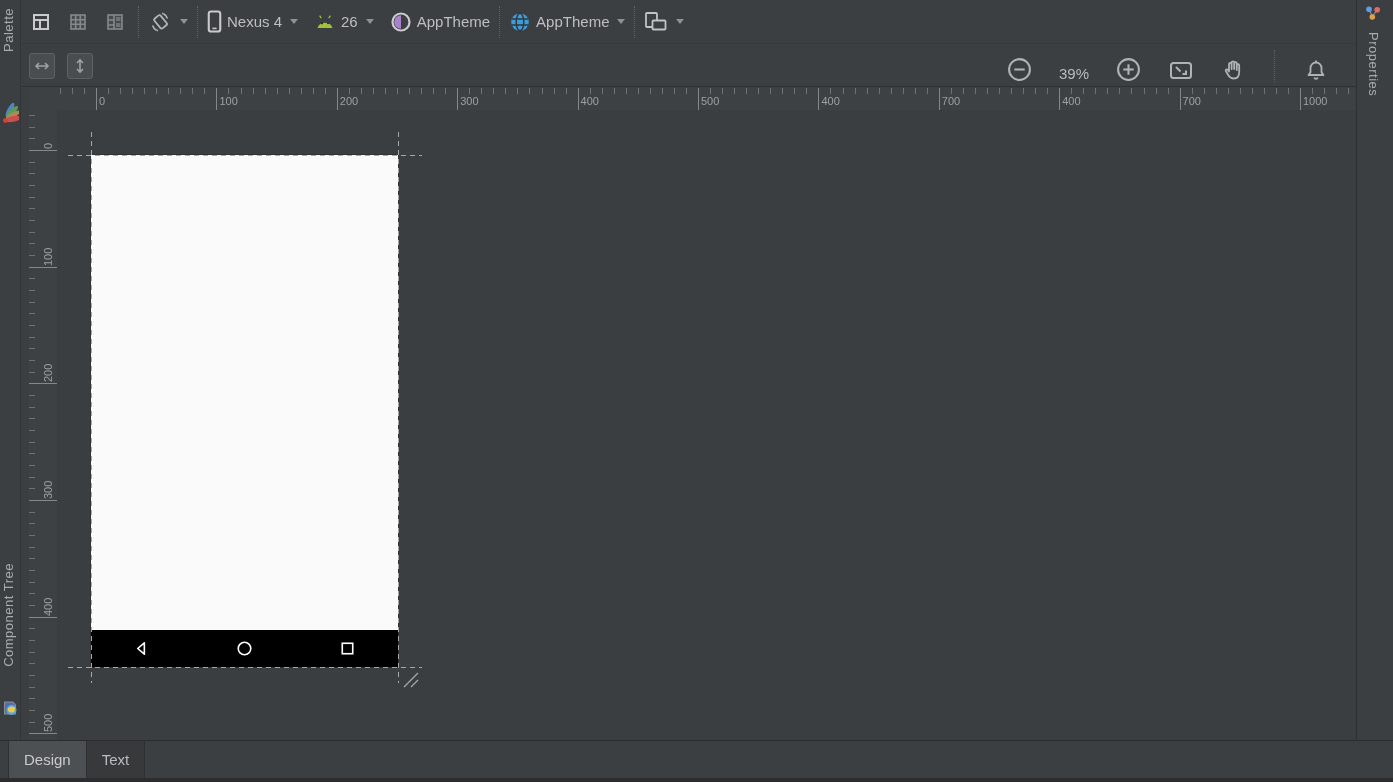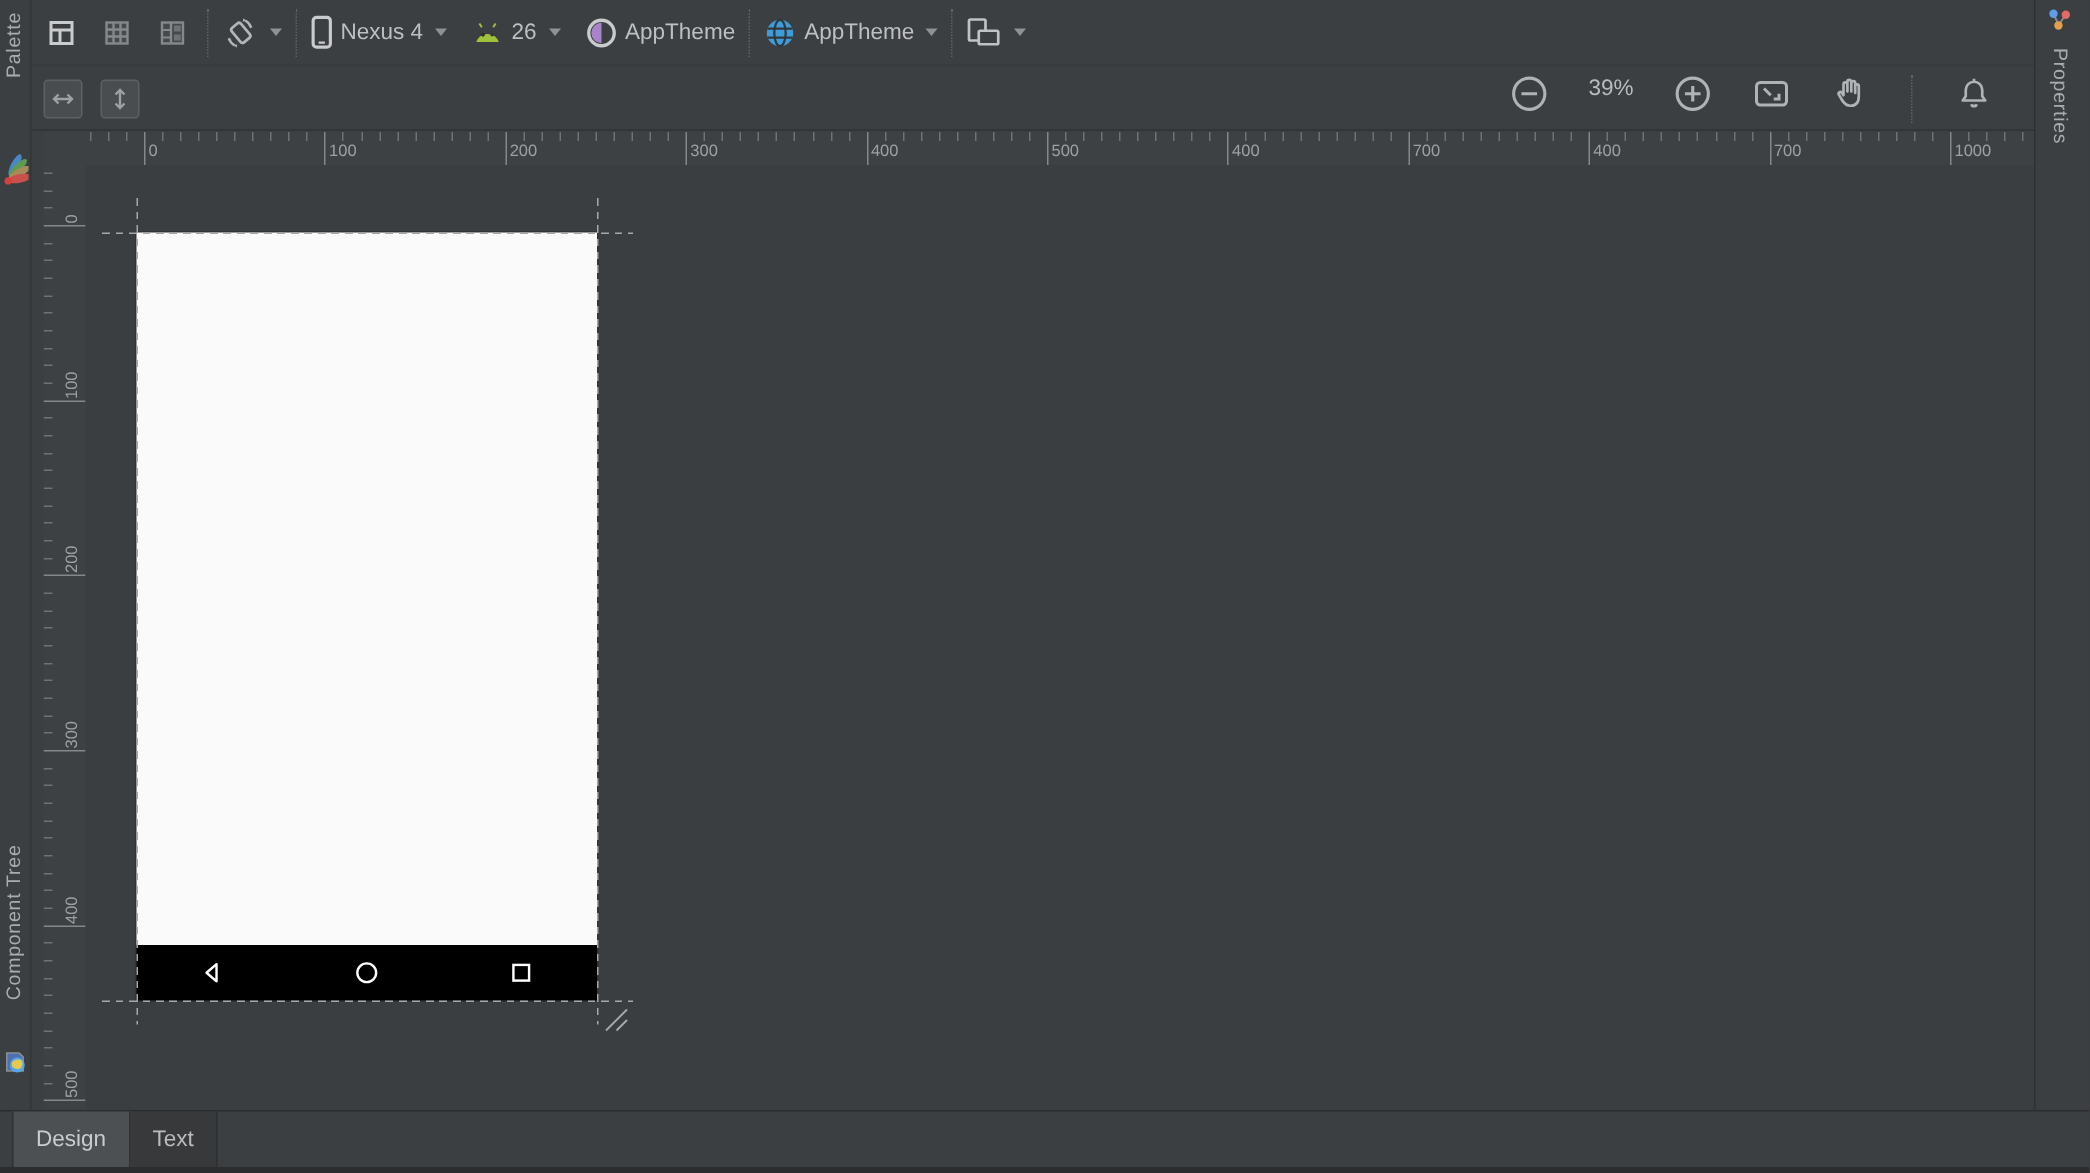--- a/index.html
+++ b/index.html
@@ -37,21 +37,21 @@
   }
   .icon-btn { width:28px; height:28px; display:flex; align-items:center; justify-content:center; border-radius:3px; flex:none; }
   .tb-group { display:flex; align-items:center; gap:5px; flex:none; cursor:default; }
   .tb-label { font-size:15px; color:#BDBFC1; white-space:nowrap; }
   .tb-divider { width:1px; height:32px; border-left:1px dotted #5F6366; margin:0 9px; flex:none; }
   .chevron { width:0; height:0; border-left:4px solid transparent; border-right:4px solid transparent; border-top:5px solid #8E9294; margin-left:3px; }
   .sq-btn {
     width:26px; height:26px; background:#4A4D50; border:1px solid #5E6164; border-radius:3px;
     display:flex; align-items:center; justify-content:center; margin-right:12px; flex:none;
   }
-  #right-controls { margin-left:auto; display:flex; align-items:flex-start; gap:27px; }
+  #right-controls { margin-left:auto; display:flex; align-items:flex-end; gap:27px; }
   .zoom-text { font-size:15px; color:#B9BCBE; }
   
   #corner { position:absolute; left:29px; top:88px; width:28px; height:22px; background:#3D4144; z-index:3; }
   #h-ruler { position:absolute; left:57px; top:88px; width:1299px; height:22px; background:#3D4144; overflow:hidden; z-index:3; }
   #v-ruler { position:absolute; left:29px; top:110px; width:28px; height:630px; background:#3D4144; overflow:hidden; z-index:3; }
   .htick-minor { position:absolute; top:0; width:1px; height:6px; background:#6E7275; }
   .htick-major { position:absolute; top:0; width:1px; height:22px; background:#84888B; }
   .hlabel { position:absolute; top:7px; font-size:11px; color:#9CA0A3; white-space:nowrap; }
   .vtick-minor { position:absolute; left:0; height:1px; width:6px; background:#6E7275; }
   .vtick-major { position:absolute; left:0; right:0; height:1px; background:#84888B; }

